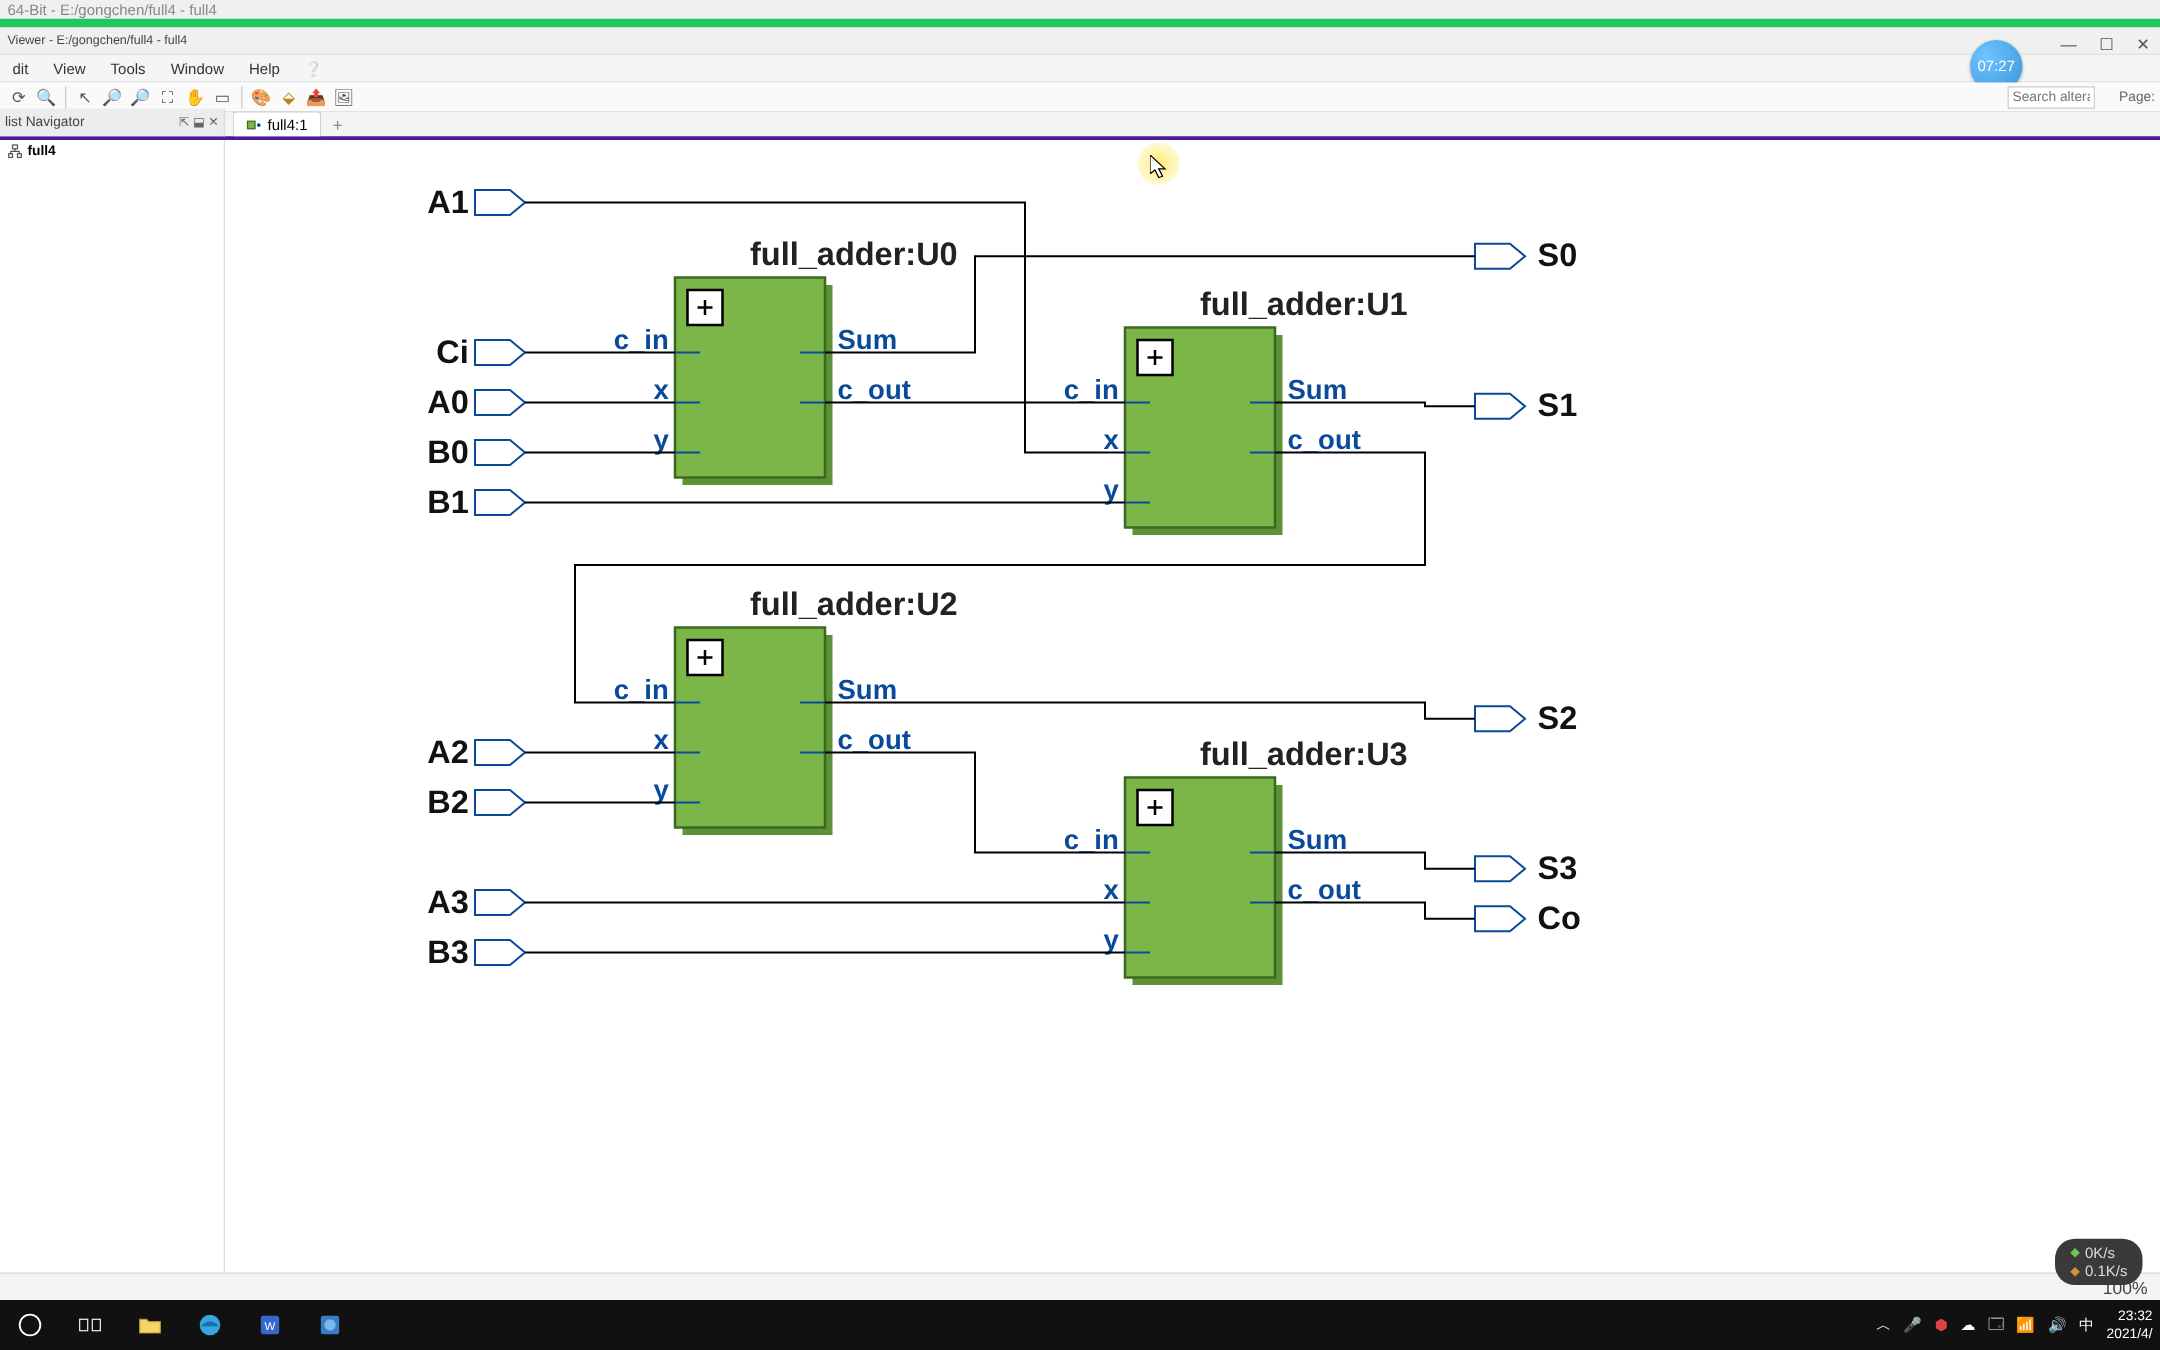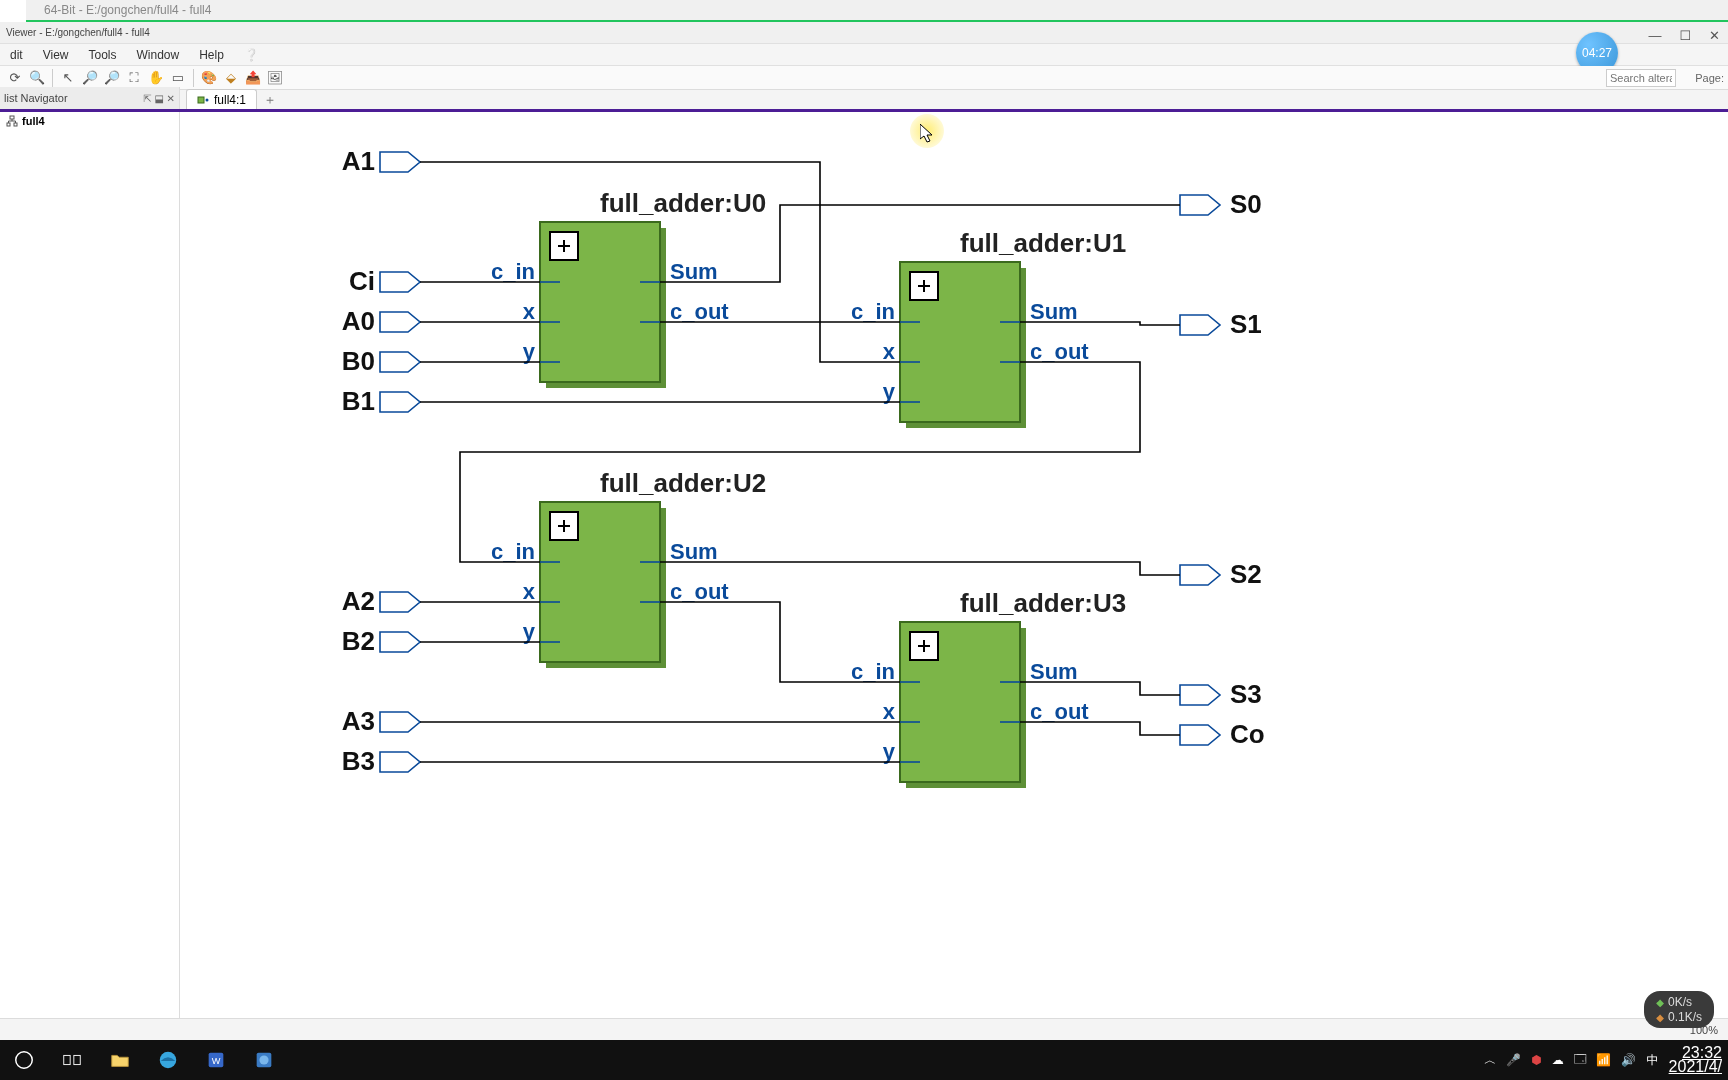--- a/index.html
+++ b/index.html
@@ -1,18 +1,18 @@
 <!DOCTYPE html>
 <html><head>
 <meta charset="utf-8">
 <style>
 * { margin: 0; padding: 0; box-sizing: border-box; font-family: "Segoe UI", Tahoma, sans-serif; }
 body { width: 1728px; height: 1080px; background: #fff; overflow: hidden; position: relative; }
 
-.titlebar1 { height: 22px; background: #f0f0f0; display: flex; align-items: center; padding: 0 18px; font-size: 12px; color: #888; border-bottom: 2px solid #22c55e; margin-left: 26px; }
+.titlebar1 { height: 22px; background: #f0f0f0; display: flex; align-items: center; padding: 0 6px; font-size: 12px; color: #888; border-bottom: 7px solid #22c55e; }
 .titlebar2 { height: 22px; background: #f0f0f0; display: flex; align-items: center; padding: 0 6px; font-size: 10px; color: #444; border-bottom: 1px solid #e0e0e0; }
 
 .menubar { height: 22px; background: #f5f5f5; display: flex; align-items: center; font-size: 12px; color: #333; border-bottom: 1px solid #e0e0e0; }
 .menubar span { padding: 0 10px; cursor: pointer; }
 .menubar .help-icon { color: #5a8fc0; }
 
 .toolbar { height: 24px; background: #fafafa; display: flex; align-items: center; padding: 0 4px; border-bottom: 1px solid #dcdcdc; position: relative; }
 .toolbar .tb-sep { width: 1px; height: 18px; background: #ccc; margin: 0 4px; }
 .toolbar .tb-btn { width: 20px; height: 20px; display: flex; align-items: center; justify-content: center; margin: 0 1px; font-size: 13px; color: #555; cursor: pointer; }
 .toolbar .right { position: absolute; right: 4px; font-size: 11px; color: #666; }
@@ -43,28 +43,28 @@
 .port-label { fill: #0a4a9a; font-size: 22px; }
 .block-title { fill: #222; font-size: 26px; }
 .io-label { fill: #111; font-size: 26px; }
 .wire { stroke: #000; stroke-width: 1.6; fill: none; }
 .io-pin { stroke: #0a4a9a; stroke-width: 1.6; fill: #fff; }
 .block { fill: #7cb548; stroke: #3b6a1e; stroke-width: 2; }
 .block-shadow { fill: #5e9037; }
 .block-plus { stroke: #000; stroke-width: 2; fill: #fff; }
 .block-port-line { stroke: #0a4a9a; stroke-width: 1.6; }
 
-.statusbar { position: absolute; bottom: 40px; left: 0; right: 0; height: 22px; background: #f4f4f4; border-top: 1px solid #dcdcdc; display: flex; align-items: center; justify-content: flex-end; padding: 0 10px; font-size: 11px; color: #444; }
+.statusbar { position: absolute; bottom: 40px; left: 0; right: 0; height: 22px; background: #f4f4f4; border-top: 1px solid #dcdcdc; display: flex; align-items: center; justify-content: flex-end; padding: 0 10px; font-size: 14px; color: #444; }
 .scroll-left-btn { position: absolute; left: 182px; bottom: 42px; width: 14px; height: 14px; display: flex; align-items: center; justify-content: center; font-size: 10px; color: #666; }
 
 .taskbar { position: absolute; bottom: 0; left: 0; right: 0; height: 40px; background: #111; display: flex; align-items: center; }
 .taskbar .tb-item { width: 48px; height: 40px; display: flex; align-items: center; justify-content: center; cursor: pointer; }
 .taskbar .tb-item svg { width: 22px; height: 22px; }
 .taskbar .tray { position: absolute; right: 6px; display: flex; align-items: center; gap: 10px; color: #fff; font-size: 12px; }
-.taskbar .tray .clock { text-align: right; line-height: 14px; font-size: 16px; text-decoration: underline; }
+.taskbar .tray .clock { text-align: right; line-height: 14px; font-size: 11px; }
 .taskbar .tray .sys-icon { display: flex; align-items: center; }
 
 .netspeed { position: absolute; bottom: 52px; right: 14px; background: #3a3a3a; color: #dcdcdc; border-radius: 16px; padding: 4px 12px; font-size: 12px; display: flex; flex-direction: column; gap: 1px; }
 .netspeed .row { display: flex; align-items: center; gap: 4px; }
 .netspeed .arrow-up { color: #6fc057; font-size: 10px; }
 .netspeed .arrow-down { color: #d98e3f; font-size: 10px; }
 
 .cursor-highlight { position: absolute; width: 34px; height: 34px; border-radius: 50%; background: radial-gradient(circle, rgba(255,235,100,0.9), rgba(255,235,100,0)); pointer-events: none; }
 .cursor-arrow { position: absolute; pointer-events: none; }
 </style>
@@ -78,21 +78,21 @@
   <span>Viewer - E:/gongchen/full4 - full4</span>
 </div>
 
 <div class="win-controls">
   <span>—</span>
   <span>☐</span>
   <span>✕</span>
 </div>
 
 <div class="timer-badge">
-  <span>04:27</span>
+  <span>07:27</span>
 </div>
 
 <div class="menubar">
   <span>dit</span>
   <span>View</span>
   <span>Tools</span>
   <span>Window</span>
   <span>Help</span>
   <span class="help-icon">❔</span>
 </div>

